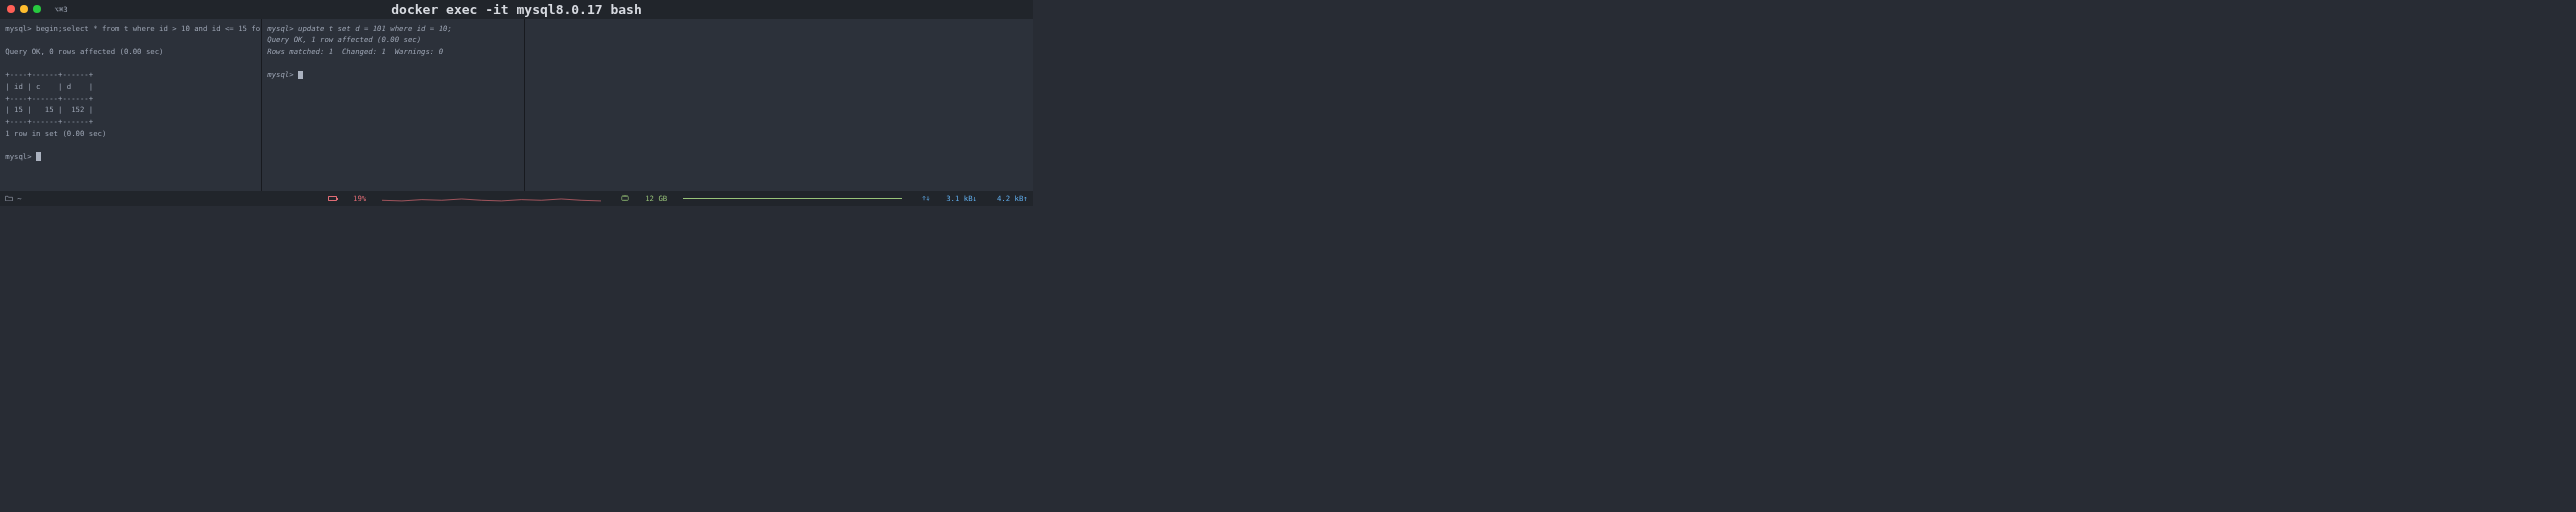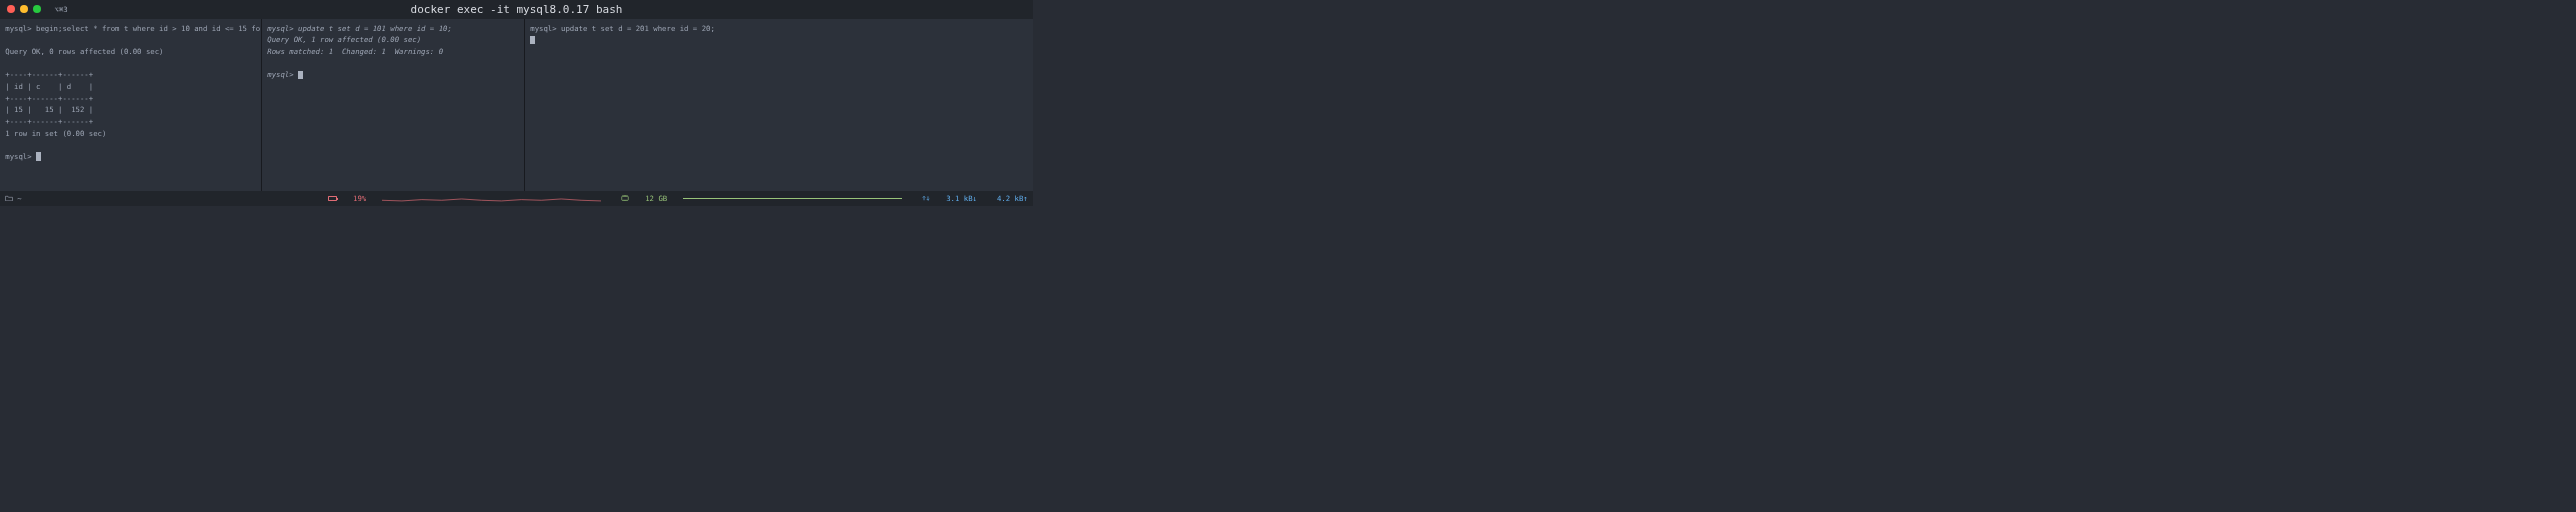--- a/index.html
+++ b/index.html
@@ -49,22 +49,22 @@
       margin-left: 13.3px;
       color: #9da5b4;
       font-size: 7.3px;
     }
     
     .window-title {
       position: absolute;
       left: 50%;
       transform: translateX(-50%);
       color: #d7dae0;
-      font-size: 11px;
-      font-weight: 400;
+      font-size: 13px;
+      font-weight: 700;
     }
     
     .terminal-panes {
       flex: 1;
       display: flex;
       background: #2c313a;
     }
     
     .pane {
       padding: 4px 5.3px;
@@ -204,22 +204,20 @@
 | 15 |   15 |  152 |
 +----+------+------+
 1 row in set (0.00 sec)
 
 mysql&gt; </span><span class="cursor"></span></div>
   <div class="pane pane2"><span>mysql&gt; update t set d = 101 where id = 10;
 Query OK, 1 row affected (0.00 sec)
 Rows matched: 1  Changed: 1  Warnings: 0
 
 mysql&gt; </span><span class="cursor"></span></div>
-  <div class="pane pane4"><span>mysql&gt; update t set d = 201 where id = 20;
-</span><span class="cursor"></span></div>
 </div>
 
 <div class="statusbar">
   <div class="status-left">
     <span>
       <svg class="folder-icon" viewBox="0 0 16 12" fill="none" stroke="#9da5b4" stroke-width="1.2">
         <path d="M1 2 L6 2 L7 4 L15 4 L15 11 L1 11 Z"></path>
       </svg>
     </span>
     <span>~</span>

